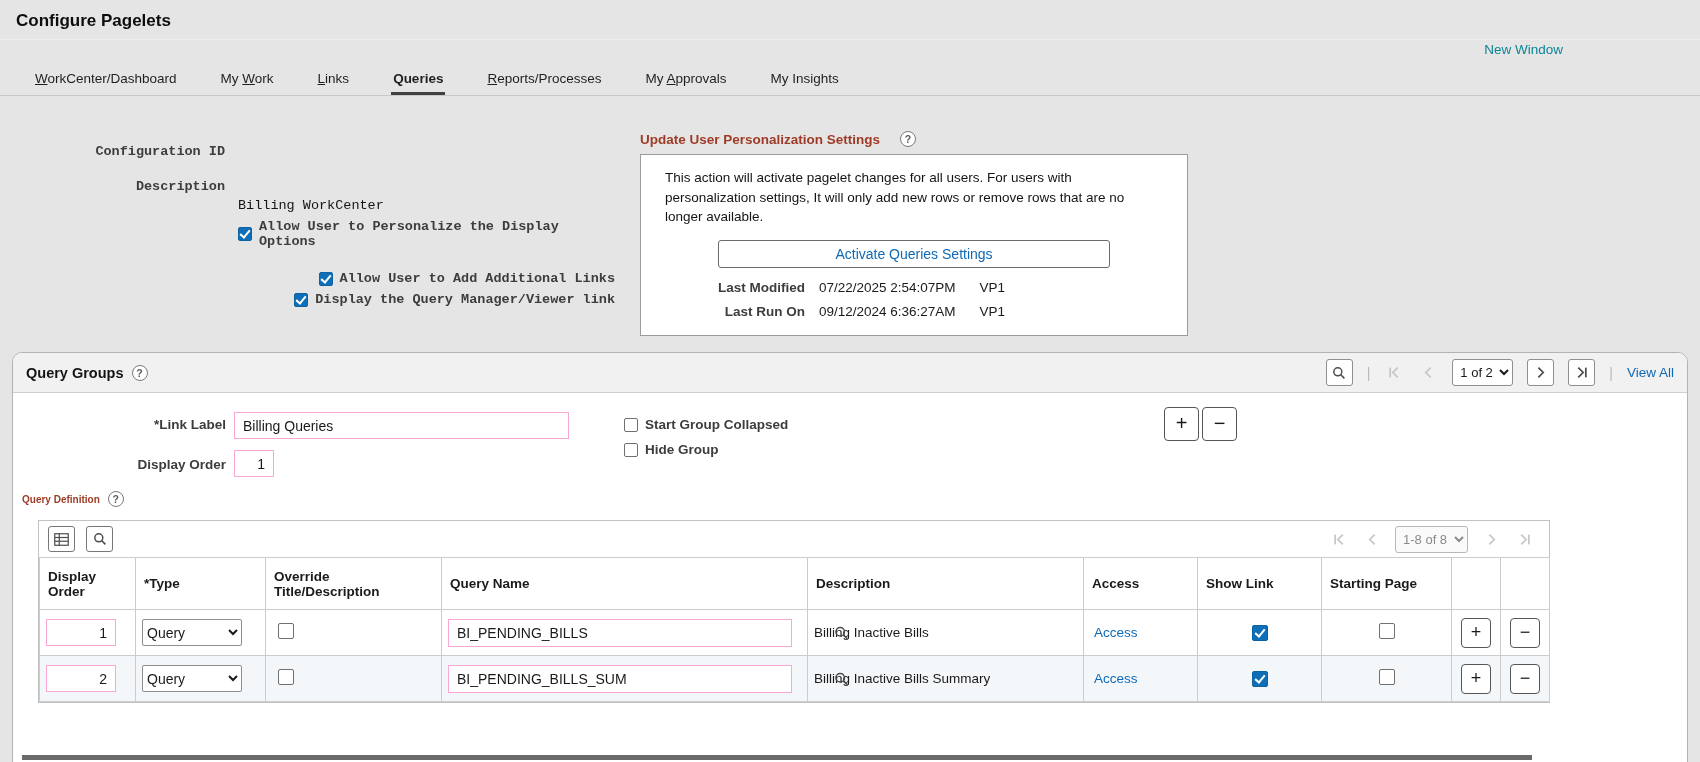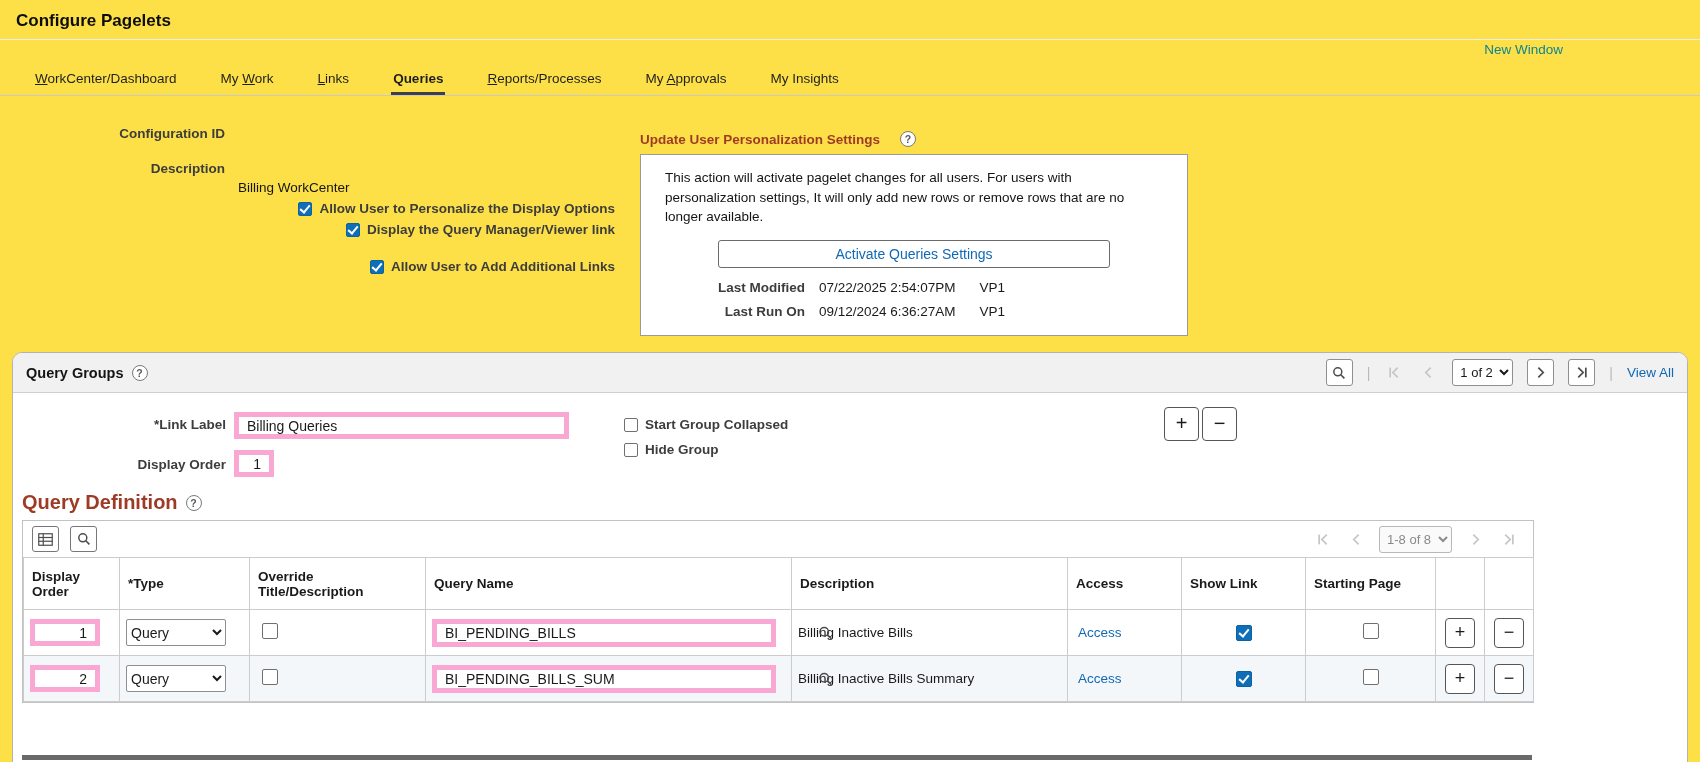--- a/index.html
+++ b/index.html
@@ -4,36 +4,36 @@
 <style>
   * { box-sizing: border-box; margin: 0; padding: 0; }
   html, body { width: 1700px; height: 762px; }
   body {
     font-family: "Liberation Sans", "DejaVu Sans", sans-serif;
     font-size: 13.5px;
     color: #1a1a1a;
     background: #fff;
   }
   button, input, select { font-family: inherit; font-size: 14px; color: #1a1a1a; }
-  .page { position: relative; width: 1700px; height: 762px; overflow: hidden; background: #fde047; }
+  .page { position: relative; width: 1700px; height: 762px; overflow: hidden; background: #e5e5e5; }
 
   
   .titlebar { padding: 11px 16px 9px; font-size: 17px; font-weight: bold; color: #0d0d0d; border-bottom: 1px solid #ededed; height: 40px; }
   .nw-row { height: 20px; text-align: right; padding-right: 137px; padding-top: 2px; }
   .link { color: #0f69b4; text-decoration: none; cursor: pointer; }
   .nw-link { color: #0d8594; font-size: 13.5px; }
 
   
   .tabbar { display: flex; align-items: flex-end; border-bottom: 1px solid #c9c9c9; padding-left: 33px; height: 36px; }
   .tab { margin-right: 40px; padding: 8px 2px 9px; color: #1f1f1f; cursor: pointer; white-space: nowrap; }
   .tab .key { text-decoration: underline; }
   .tab.active { font-weight: bold; padding-bottom: 6px; border-bottom: 3px solid #404040; }
 
   
-  .config-fields { position: absolute; left: 0; top: 126px; width: 615px; }
+  .config-fields { position: absolute; left: 0; top: 144px; width: 615px; font-family: Liberation Mono, monospace; }
   .f-label { width: 225px; text-align: right; font-weight: bold; color: #3d3d3d; }
   .lbl-desc { margin-top: 20px; }
   .f-value { margin-left: 238px; margin-top: 4px; color: #141414; }
   .cbrow { display: flex; align-items: center; gap: 7px; }
   .cbrow label { font-weight: bold; color: #3d3d3d; cursor: default; }
   .config-fields .cbrow { margin-left: 238px; margin-top: 6px; justify-content: flex-end; }
   .config-fields .cbrow.gap { margin-top: 22px; }
 
   
   .cb { width: 14px; height: 14px; border: 1px solid #707070; border-radius: 2px; background: #fff;
@@ -72,37 +72,37 @@
   .vsep { color: #b9b9b9; font-size: 14px; }
   .nav-btn { width: 27px; height: 27px; border: 1px solid #8f8f8f; border-radius: 3px; background: #fff;
         display: inline-flex; align-items: center; justify-content: center; cursor: pointer; padding: 0; }
   .nav-ghost { width: 20px; height: 27px; border: none; background: none;
         display: inline-flex; align-items: center; justify-content: center; padding: 0; }
   .pgsel { height: 27px; border: 1px solid #8f8f8f; border-radius: 3px; background: #fff; font-size: 13px; padding: 0 3px; }
   .pgsel.dim { color: #8a8a8a; border-color: #b8b8b8; background: #fafafa; }
 
   .qg-body { position: relative; height: 398px; background: #fff; }
   .qg-label-grouplabel { position: absolute; left: 0; top: 24px; width: 213px; text-align: right; font-weight: bold; color: #3d3d3d; }
-  .txt { border: 5px solid #f9a8d4; background: #fff; padding: 0 8px; }
+  .txt { border: 1px solid #f9a8d4; background: #fff; padding: 0 8px; }
   .qg-input-grouplabel { position: absolute; left: 221px; top: 19px; width: 335px; height: 27px; }
   .qg-cb-collapsed { position: absolute; left: 611px; top: 24px; }
   .qg-cb-hide { position: absolute; left: 611px; top: 49px; }
   .qg-label-displayorder { position: absolute; left: 0; top: 64px; width: 213px; text-align: right; font-weight: bold; color: #3d3d3d; }
   .qg-input-displayorder { position: absolute; left: 221px; top: 57px; width: 40px; height: 27px; text-align: right; }
   .big-btn { width: 35px; height: 34px; border: 1px solid #565656; border-radius: 4px; background: #fff;
         font-size: 20px; line-height: 1; display: inline-flex; align-items: center; justify-content: center;
         padding: 0 0 2px; cursor: pointer; }
   .row-add { position: absolute; left: 1151px; top: 14px; }
   .row-del { position: absolute; left: 1189px; top: 14px; }
 
   .qd-head { position: absolute; left: 9px; top: 98px; display: flex; align-items: center; gap: 8px; }
-  .qd-title { color: #9e3b26; font-weight: bold; font-size: 20px; }
-
-  
-  .grid { position: absolute; left: 9px; top: 127px; width: 1512px; border: 1px solid #c2c2c2; background: #fff; }
+  .qd-title { color: #9e3b26; font-weight: bold; font-size: 10px; }
+
+  
+  .grid { position: absolute; left: 25px; top: 127px; width: 1512px; border: 1px solid #c2c2c2; background: #fff; }
   .grid-toolbar { height: 36px; display: flex; align-items: center; padding: 0 9px; }
   .tool-btn { width: 27px; height: 26px; border: 1px solid #777; border-radius: 3px; background: #fff;
         display: inline-flex; align-items: center; justify-content: center; margin-right: 11px; padding: 0; cursor: pointer; }
   .grid-pagination { margin-left: auto; display: flex; align-items: center; gap: 13px; padding-right: 6px; }
 
   table.qdtable { border-collapse: collapse; width: 1510px; table-layout: fixed; }
   .qdtable th, .qdtable td { border: 1px solid #ccc; }
   .qdtable th { height: 52px; padding: 4px 8px; text-align: left; vertical-align: middle; font-weight: bold; background: #fff; }
   .qdtable td { height: 46px; padding: 2px 6px; vertical-align: middle; background: #fff; }
   tr.alt td { background: #f3f7fa; }
@@ -142,27 +142,27 @@
 
   <div class="config-fields">
     <div class="f-label">Configuration ID</div>
     <div class="f-label lbl-desc">Description</div>
     <div class="f-value">Billing WorkCenter</div>
     <div>
         <div class="cbrow">
     <span class="cb checked"></span>
     <label>Allow User to Personalize the Display Options</label>
   </div>
+        <div class="cbrow gap">
+    <span class="cb checked"></span>
+    <label>Allow User to Add Additional Links</label>
+  </div>
         <div class="cbrow">
     <span class="cb checked"></span>
     <label>Display the Query Manager/Viewer link</label>
-  </div>
-        <div class="cbrow gap">
-    <span class="cb checked"></span>
-    <label>Allow User to Add Additional Links</label>
   </div>
       </div>
   </div>
 
   <div class="pz">
     <div class="pz-head">
       <span class="pz-title">Update User Personalization Settings</span>
       <span class="help">?</span>
     </div>
     <div class="pz-box">

